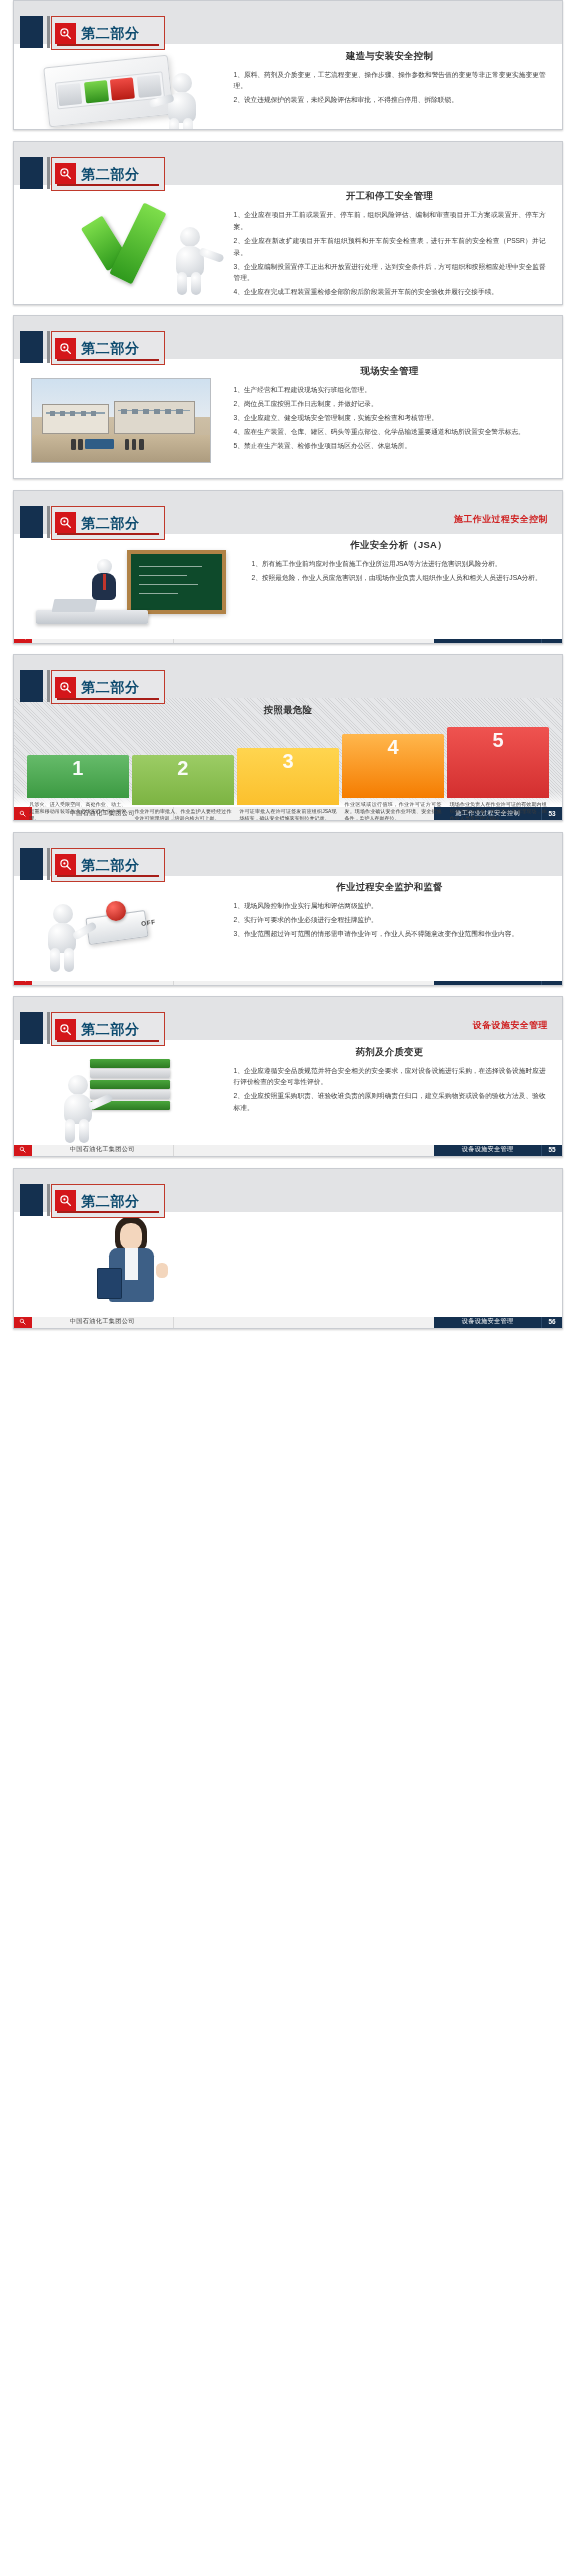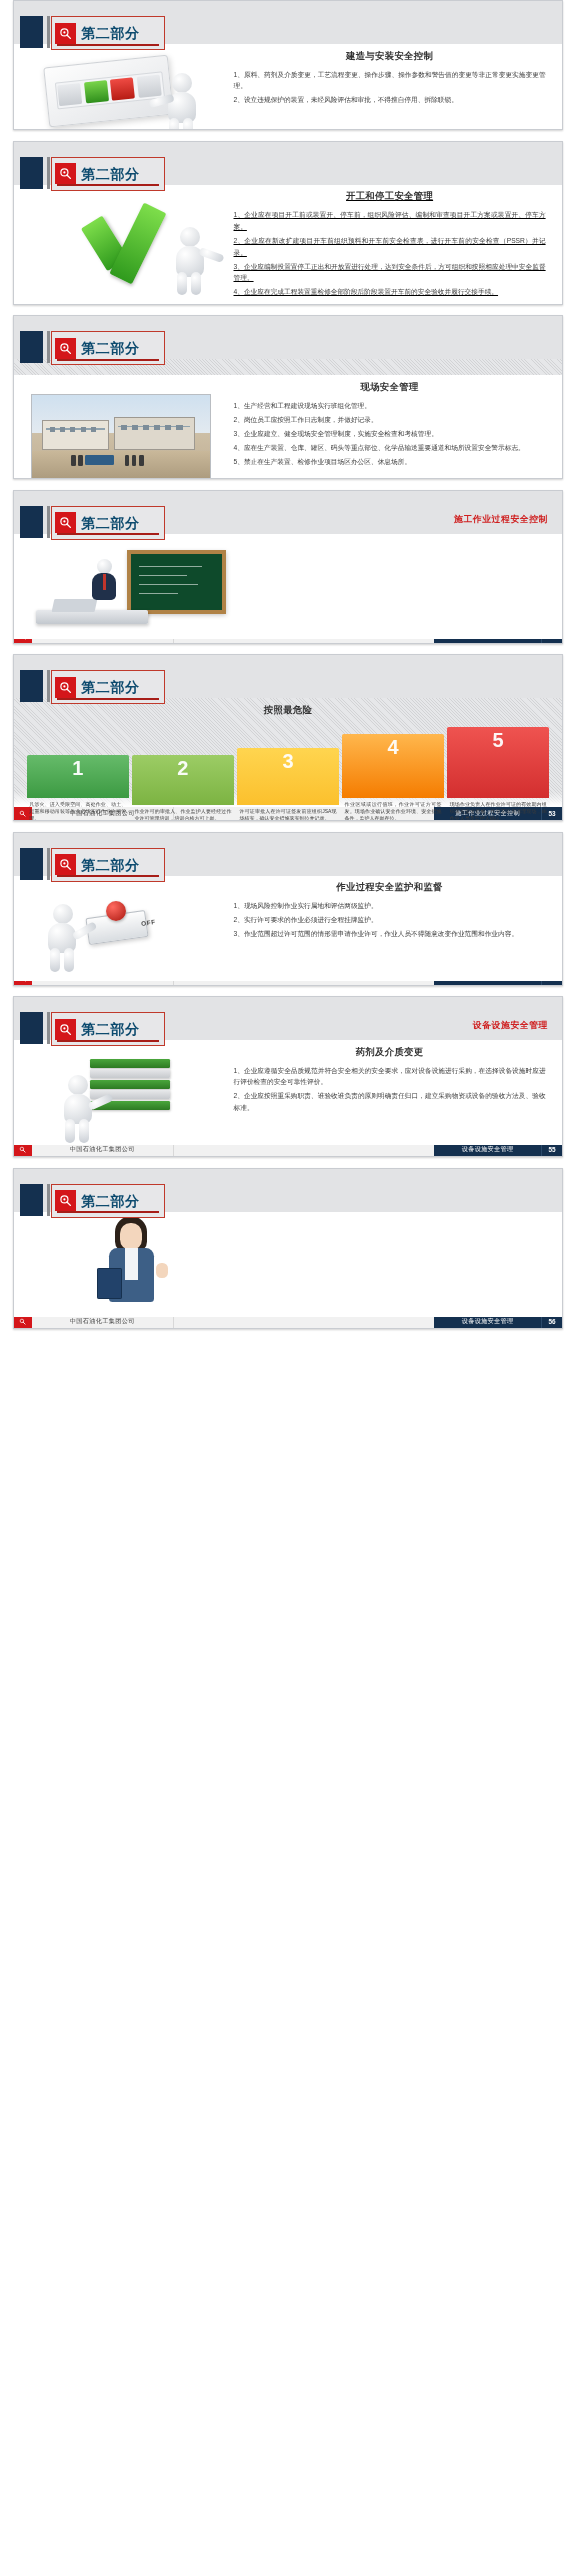--- a/index.html
+++ b/index.html
@@ -282,21 +282,21 @@
         <div class="plate-icon">
           <svg width="13" height="13" viewBox="0 0 24 24">
               <circle cx="10" cy="10" r="6.5" fill="none" stroke="#fff" stroke-width="2.2"></circle>
               <circle cx="10" cy="10" r="2" fill="#fff"></circle>
               <line x1="14.6" y1="14.6" x2="21" y2="21" stroke="#fff" stroke-width="2.6" stroke-linecap="round"></line>
             </svg>
         </div>
         <div class="plate-title">第二部分</div>
         <div class="plate-rule"></div>
       </div>
-      <div class="body tall" style="position:absolute;left:0;right:0;top:43px;bottom:0;text-decoration:underline;">
+      <div class="body tall" style="position:absolute;left:0;right:0;top:43px;bottom:0;">
         <div class="art">
           <div class="illus" style="height:101px">
             <div class="check">
               <div class="v1"></div>
                 <div class="v2"></div>
             </div>
             <div class="figure" style="right:0%">
               <div class="fig-head"></div>
                 <div class="fig-body"></div>
                 <div class="fig-arm" style="left:auto;right:-2.3px;transform:rotate(20deg)"></div>
@@ -339,21 +339,21 @@
         <div class="plate-icon">
           <svg width="13" height="13" viewBox="0 0 24 24">
               <circle cx="10" cy="10" r="6.5" fill="none" stroke="#fff" stroke-width="2.2"></circle>
               <circle cx="10" cy="10" r="2" fill="#fff"></circle>
               <line x1="14.6" y1="14.6" x2="21" y2="21" stroke="#fff" stroke-width="2.6" stroke-linecap="round"></line>
             </svg>
         </div>
         <div class="plate-title">第二部分</div>
         <div class="plate-rule"></div>
       </div>
-      <div class="body tall" style="position:absolute;left:0;right:0;top:43px;bottom:0;margin-top:16px;">
+      <div class="body tall" style="position:absolute;left:0;right:0;top:43px;bottom:0;">
         <div class="art">
           <div class="illus" style="height:98px">
             <div class="photo">
               <div class="ground"></div>
               <div class="bldg">
                   <div class="roof"></div>
                   <div class="win" style="left:10%"></div>
                   <div class="win" style="left:26%"></div>
                   <div class="win" style="left:42%"></div>
                   <div class="win" style="left:58%"></div>
@@ -431,20 +431,27 @@
             </div>
             <div class="desk"></div>
             <div class="lap"></div>
             <div class="suitfig">
                 <div class="h"></div>
                 <div class="t"></div>
                 <div class="tie"></div>
               </div>
           </div>
         </div>
+        <div class="txt">
+          <div class="sec-title">作业安全分析（JSA）</div>
+          <ul class="bullets">
+            <li>1、所有施工作业前均应对作业前施工作业所运用JSA等方法进行危害识别风险分析。</li>
+            <li>2、按照最危险，作业人员应危害识别，由现场作业负责人组织作业人员和相关人员进行JSA分析。</li>
+          </ul>
+        </div>
       </div>
     </div>
     <div class="footer">
       <div class="f-badge">
         <svg width="7" height="7" viewBox="0 0 24 24">
             <circle cx="10" cy="10" r="6" fill="none" stroke="#fff" stroke-width="2.4"></circle>
             <line x1="14" y1="14" x2="21" y2="21" stroke="#fff" stroke-width="3" stroke-linecap="round"></line>
           </svg>
       </div>
       <div class="f-company">中国石油化工集团公司</div>

